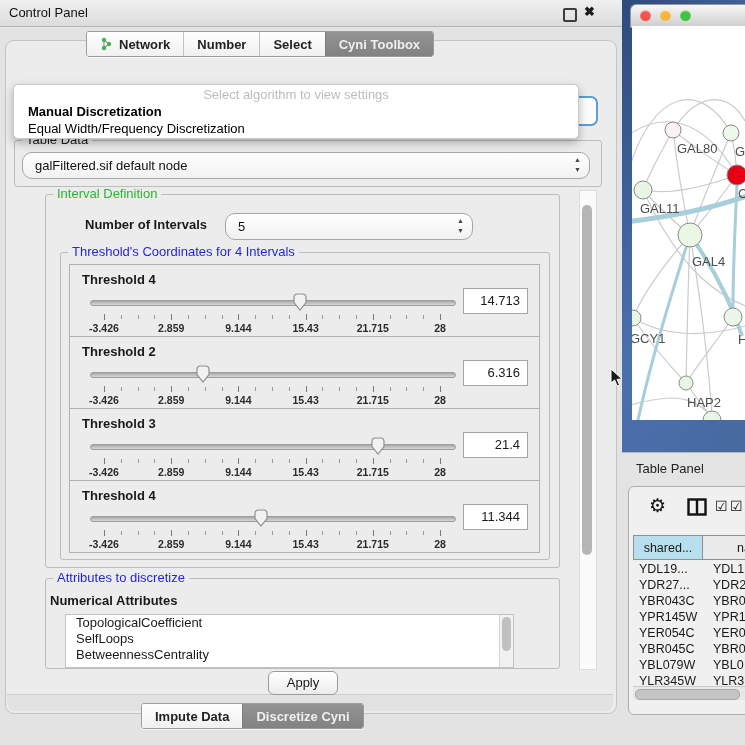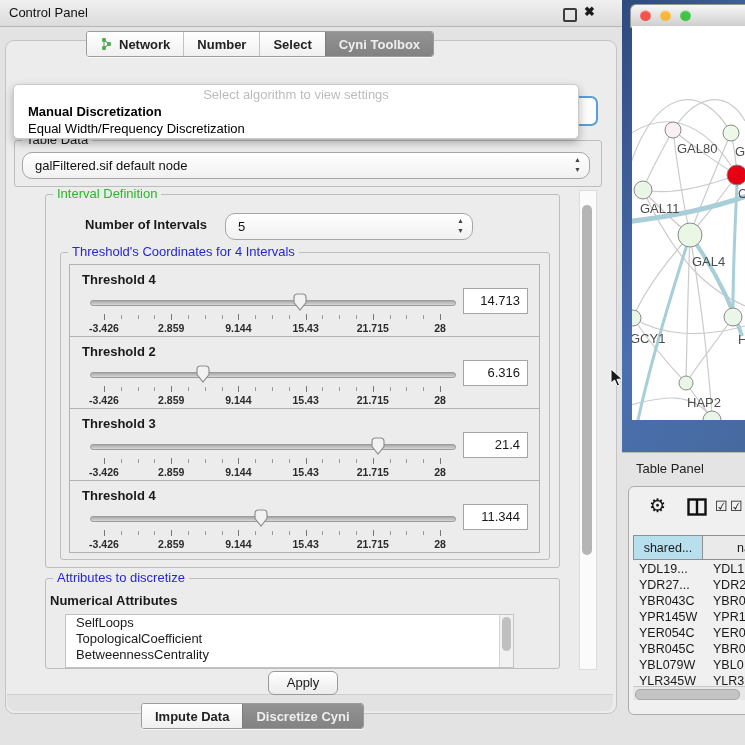--- a/index.html
+++ b/index.html
@@ -345,22 +345,22 @@
         </div>
       </div>
   </div>
 
   <div class="groupbox" style="left:45px;top:578px;width:513px;height:89px;">
     <span class="gtitle blue" style="top:-8px;left:7px;">Attributes to discretize</span>
   </div>
   <span class="boldlab abs" style="left:50px;top:593px;">Numerical Attributes</span>
   <div class="abs attr-list">
     <div id="attr-items">
+        <div class="li">TopologicalCoefficient</div>
         <div class="li">SelfLoops</div>
-        <div class="li">TopologicalCoefficient</div>
         <div class="li">BetweennessCentrality</div>
       </div>
     <div class="attr-vsb">
       <div class="thumb"></div>
     </div>
   </div>
 
   <div class="abs apply">Apply</div>
 
   <div class="abs seg" style="left:141px;top:703px;z-index:40;">

